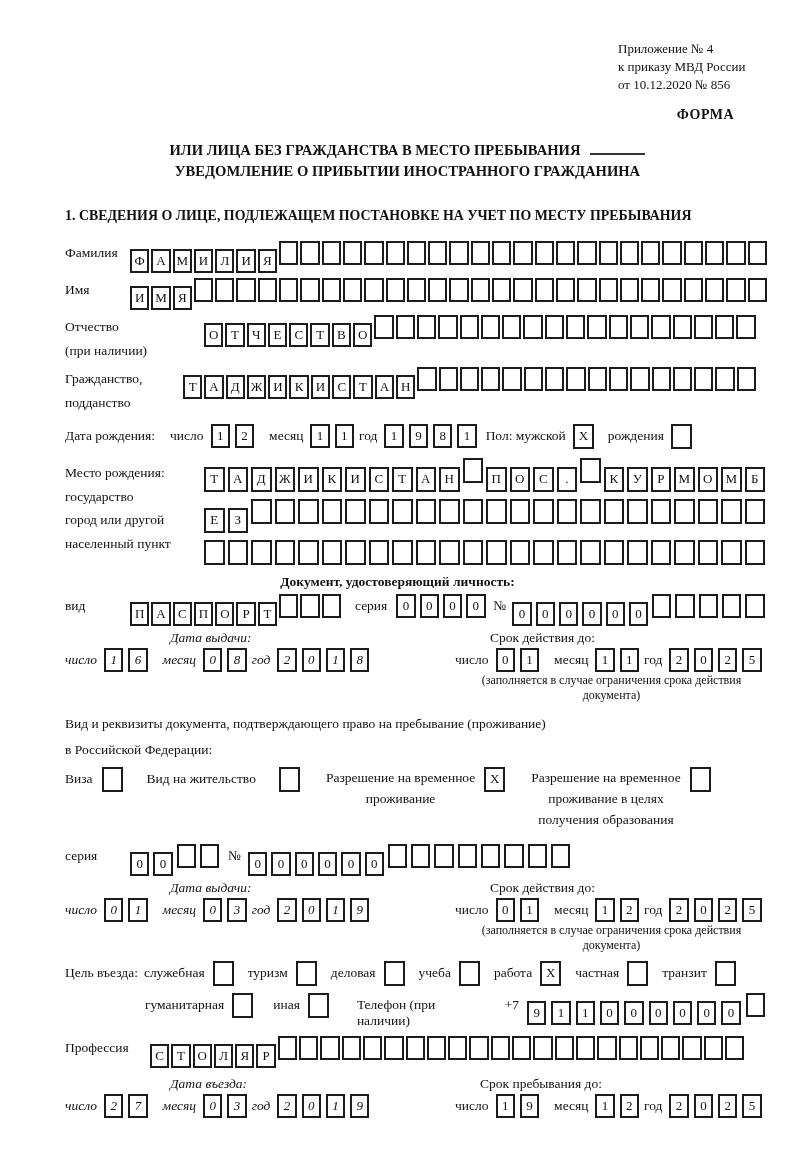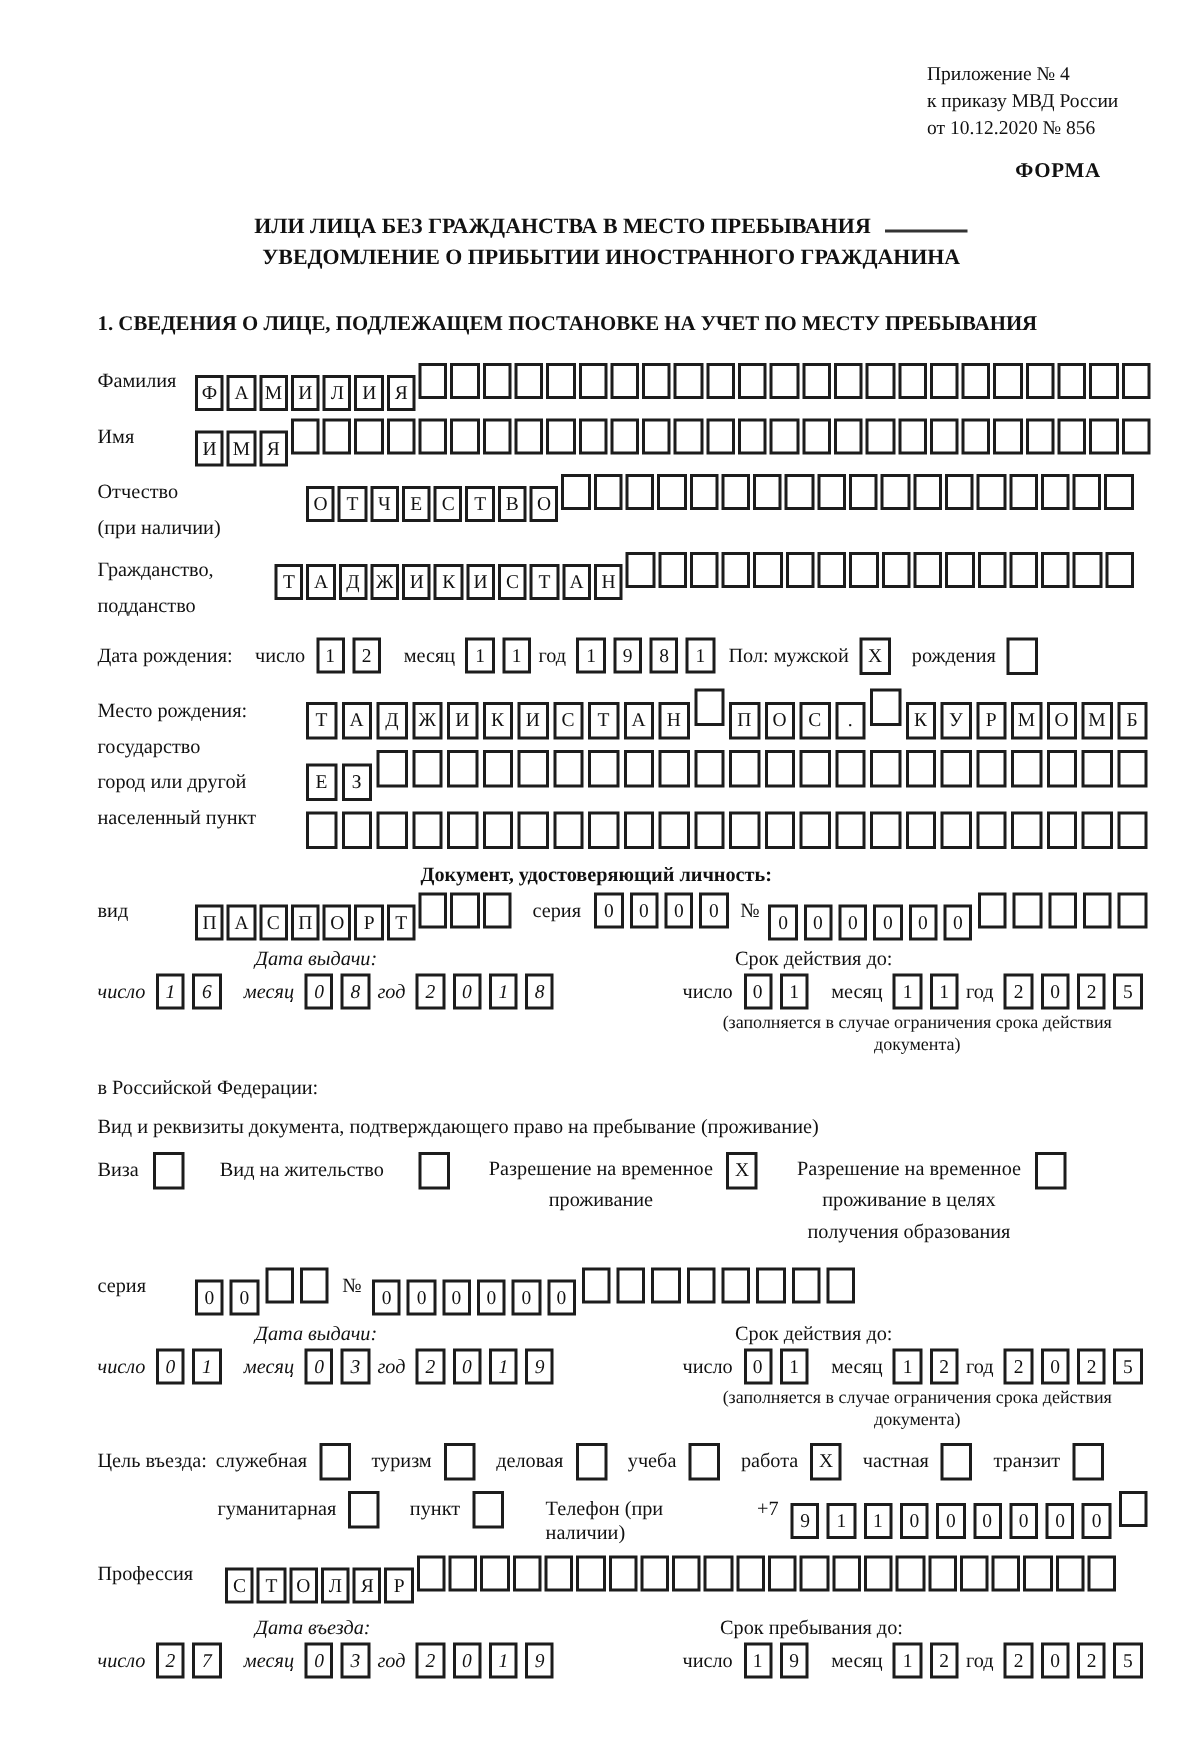--- a/index.html
+++ b/index.html
@@ -164,22 +164,22 @@
           <span class="dlabel ml">месяц</span>
           <span class="boxes d"><span class="bx">1</span><span class="bx">1</span></span>
           <span class="dlabel">год</span>
           <span class="boxes d"><span class="bx">2</span><span class="bx">0</span><span class="bx">2</span><span class="bx">5</span></span>
         </div>
         <div class="dp-note">(заполняется в случае ограничения срока действия документа)</div>
       </div>
     </div>
 
     <div class="intro">
+      <div>Вид и реквизиты документа, подтверждающего право на пребывание (проживание)</div>
       <div>в Российской Федерации:</div>
-      <div>Вид и реквизиты документа, подтверждающего право на пребывание (проживание)</div>
     </div>
 
     <div class="permits">
       <div class="pgroup">
         <span class="plbl">Виза</span>
         <span class="boxes cb"><span class="bx"></span></span>
       </div>
       <div class="pgroup" style="margin-left:6px;">
         <span class="plbl">Вид на жительство</span>
         <span class="boxes cb" style="margin-left:14px;"><span class="bx"></span></span>
@@ -248,21 +248,21 @@
       <span class="boxes cb"><span class="bx">X</span></span>
       <span class="plabel">частная</span>
       <span class="boxes cb"><span class="bx"></span></span>
       <span class="plabel">транзит</span>
       <span class="boxes cb" style="margin-right:0;"><span class="bx"></span></span>
     </div>
 
     <div class="cbrow" style="margin-left:80px;">
       <span class="plabel">гуманитарная</span>
       <span class="boxes cb" style="margin-right:18px;"><span class="bx"></span></span>
-      <span class="plabel">пункт</span>
+      <span class="plabel">иная</span>
       <span class="boxes cb" style="margin-right:26px;"><span class="bx"></span></span>
       <span class="plabel" style="margin-right:26px;">Телефон (при наличии)</span>
       <span class="plabel">+7</span>
       <span class="boxes d" style="margin-right:0;"><span class="bx">9</span><span class="bx">1</span><span class="bx">1</span><span class="bx">0</span><span class="bx">0</span><span class="bx">0</span><span class="bx">0</span><span class="bx">0</span><span class="bx">0</span><span class="bx"></span></span>
     </div>
 
     <div class="frow" style="margin-bottom:8px;">
       <span class="lbl w85">Профессия</span>
       <span class="boxes"><span class="bx">С</span><span class="bx">Т</span><span class="bx">О</span><span class="bx">Л</span><span class="bx">Я</span><span class="bx">Р</span><span class="bx"></span><span class="bx"></span><span class="bx"></span><span class="bx"></span><span class="bx"></span><span class="bx"></span><span class="bx"></span><span class="bx"></span><span class="bx"></span><span class="bx"></span><span class="bx"></span><span class="bx"></span><span class="bx"></span><span class="bx"></span><span class="bx"></span><span class="bx"></span><span class="bx"></span><span class="bx"></span><span class="bx"></span><span class="bx"></span><span class="bx"></span><span class="bx"></span></span>
     </div>

